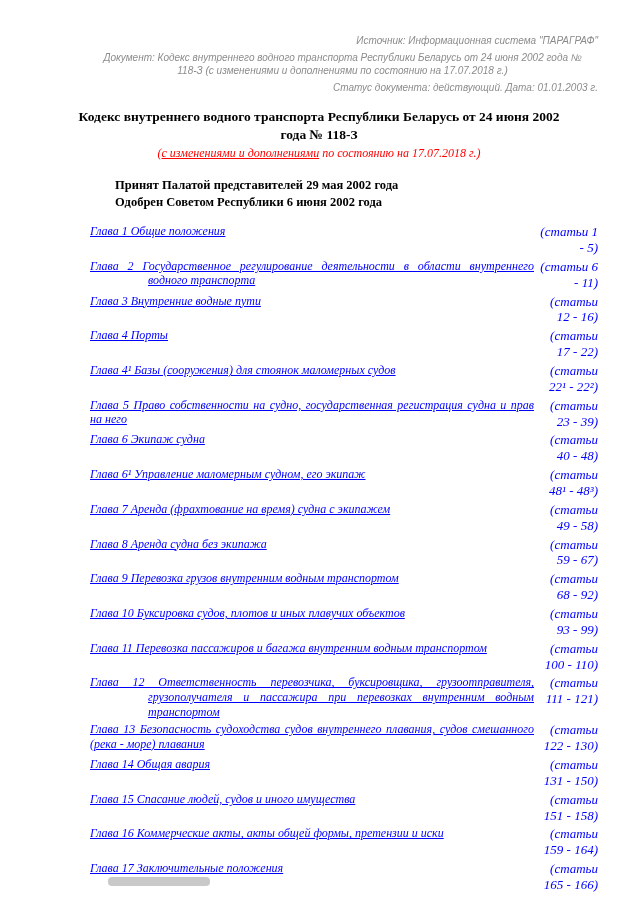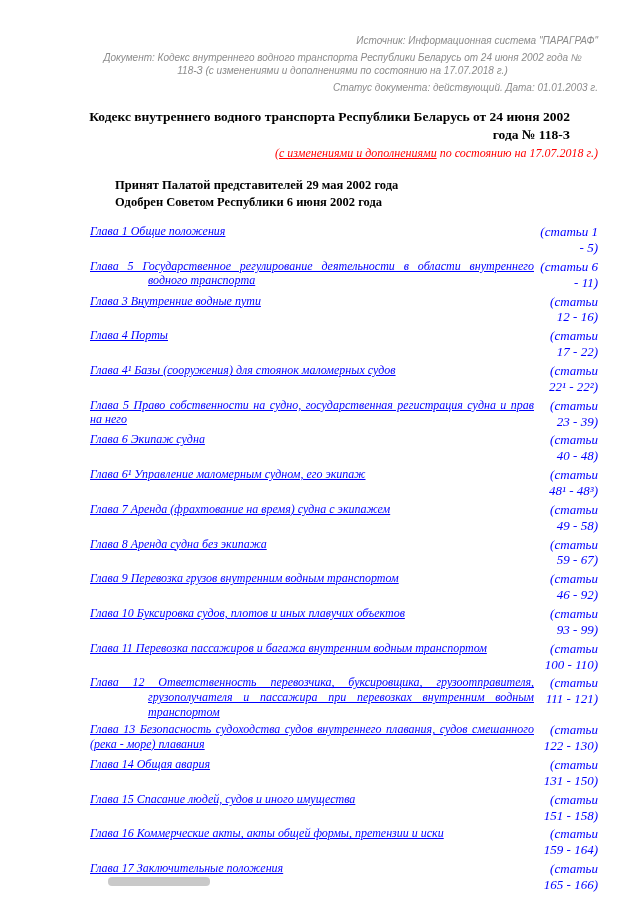--- a/index.html
+++ b/index.html
@@ -13,28 +13,28 @@
   .page { position: absolute; inset: 0; padding: 34px 42px 0 40px; }
 
   
   .doc-header { font-family: "Liberation Sans", sans-serif; font-size: 10px; color: #8c8c8c; line-height: 1.35; font-style: italic; }
   .hdr-right { text-align: right; }
   .hdr-doc { text-align: center; margin: 3px 0; padding-left: 55px; padding-right: 8px; }
 
   
   .doc-title {
     margin-top: 14px;
-    text-align: right;
+    text-align: center;
     font-size: 13.5px; font-weight: bold;
     line-height: 1.3;
     padding: 0 28px;
   }
   .amendment {
     margin-top: 3px;
-    text-align: right;
+    text-align: center;
     font-size: 12px; font-style: italic;
     color: #ff0000;
     white-space: pre-wrap;
   }
   .amendment-link { color: #ff0000; text-decoration: underline; cursor: pointer; }
 
   .adoption { margin: 16px 0 0 75px; font-weight: bold; font-size: 12.5px; line-height: 1.32; }
 
   
   .toc { margin: 14px 0 0 50px; width: 508px; }
@@ -78,21 +78,21 @@
     <div>Принят Палатой представителей 29 мая 2002 года</div>
     <div>Одобрен Советом Республики 6 июня 2002 года</div>
   </div>
 
   <div class="toc">
     <div class="toc-row">
       <a class="toc-title">Глава 1 Общие положения</a>
       <span class="toc-articles">(статьи 1 - 5)</span>
     </div>
     <div class="toc-row">
-      <a class="toc-title hang">Глава 5 Государственное регулирование деятельности в области внутреннего водного транспорта</a>
+      <a class="toc-title hang">Глава 2 Государственное регулирование деятельности в области внутреннего водного транспорта</a>
       <span class="toc-articles">(статьи 6 - 11)</span>
     </div>
     <div class="toc-row">
       <a class="toc-title">Глава 3 Внутренние водные пути</a>
       <span class="toc-articles">(статьи 12 - 16)</span>
     </div>
     <div class="toc-row">
       <a class="toc-title">Глава 4 Порты</a>
       <span class="toc-articles">(статьи 17 - 22)</span>
     </div>
@@ -115,21 +115,21 @@
     <div class="toc-row">
       <a class="toc-title">Глава 7 Аренда (фрахтование на время) судна с экипажем</a>
       <span class="toc-articles">(статьи 49 - 58)</span>
     </div>
     <div class="toc-row">
       <a class="toc-title">Глава 8 Аренда судна без экипажа</a>
       <span class="toc-articles">(статьи 59 - 67)</span>
     </div>
     <div class="toc-row">
       <a class="toc-title">Глава 9 Перевозка грузов внутренним водным транспортом</a>
-      <span class="toc-articles">(статьи 46 - 92)</span>
+      <span class="toc-articles">(статьи 68 - 92)</span>
     </div>
     <div class="toc-row">
       <a class="toc-title">Глава 10 Буксировка судов, плотов и иных плавучих объектов</a>
       <span class="toc-articles">(статьи 93 - 99)</span>
     </div>
     <div class="toc-row">
       <a class="toc-title">Глава 11 Перевозка пассажиров и багажа внутренним водным транспортом</a>
       <span class="toc-articles">(статьи 100 - 110)</span>
     </div>
     <div class="toc-row">

